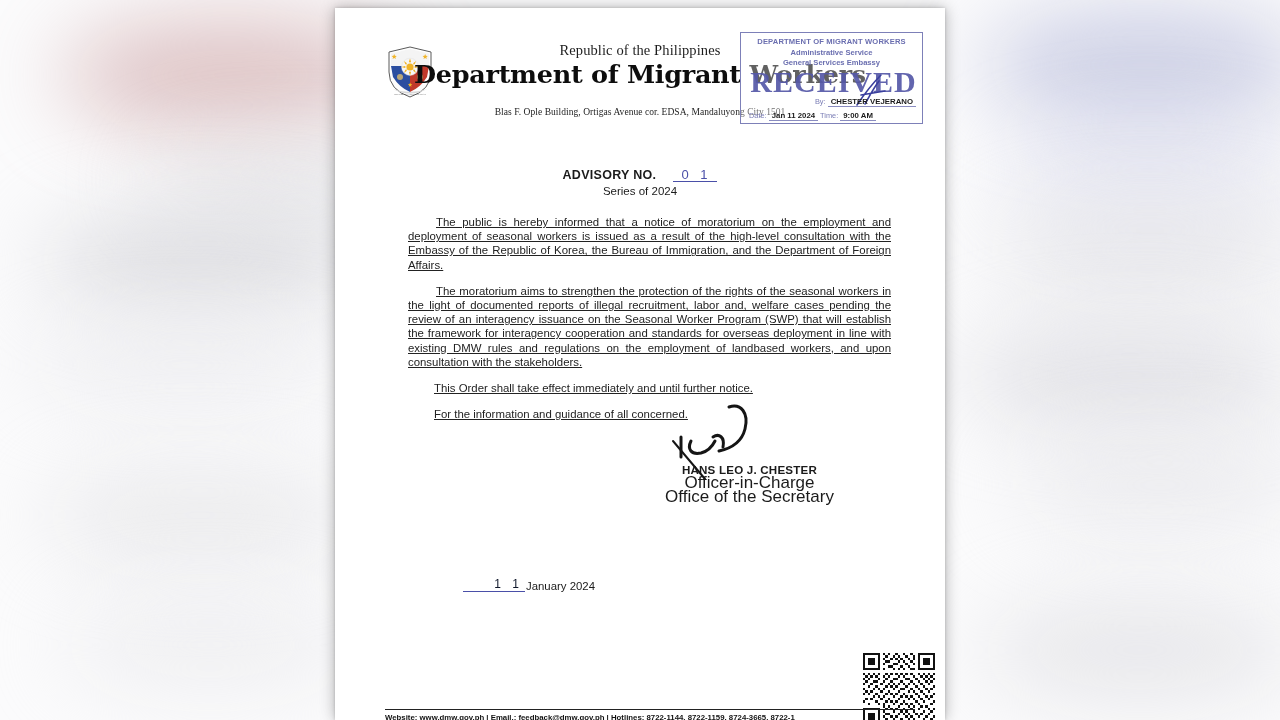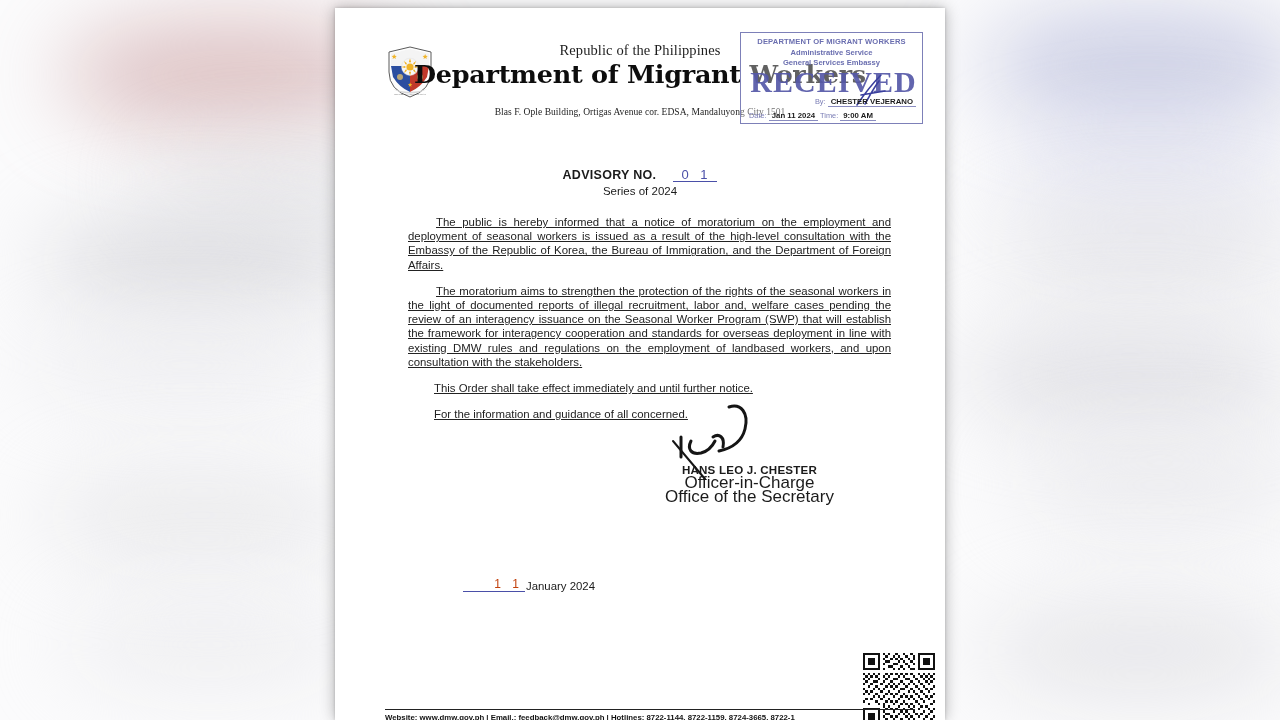--- a/index.html
+++ b/index.html
@@ -113,21 +113,21 @@
   .sig-mark { position:absolute; left:-20px; top:-62px; }
   .sig-name { font-size:11.6px; font-weight:700; letter-spacing:.2px; }
   .sig-role { font-size:17px; line-height:13.5px; }
 
   
   .date-line {
     margin:72px 0 0 55px; font-size:11.4px;
     display:flex; align-items:flex-end;
   }
   .date-num {
-    color:#c2410c; border-bottom:1px solid #4a4fa8;
+    color:#0f172a; border-bottom:1px solid #4a4fa8;
     width:62px; text-align:right; padding:0 2px 0 0;
     letter-spacing:4px; font-size:12px; line-height:13px;
   }
   .date-month { margin-left:1px; }
 
   
   #controlled-stamp {
     position:absolute; left:205px; top:636px; width:222px; height:29px;
     border:1px solid #8e90c4; color:#6b6fb0; text-align:center;
     padding-top:2px; background:rgba(255,255,255,.3);

